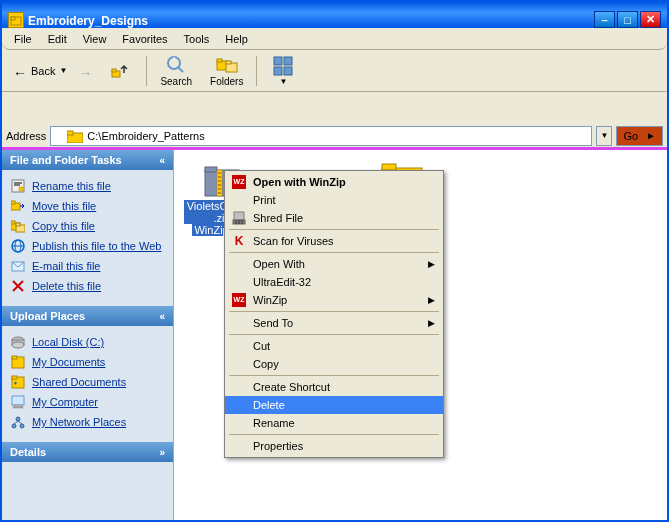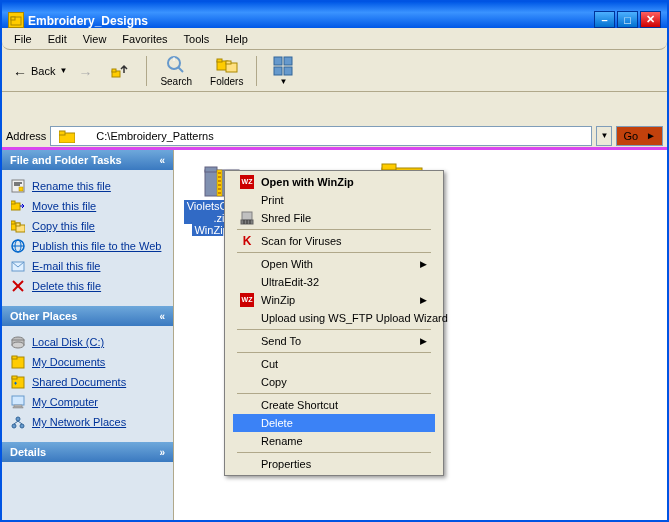--- a/index.html
+++ b/index.html
@@ -152,22 +152,22 @@
       white-space: nowrap;
     }
 
     .address-input-wrap {
       flex: 1;
       height: 20px;
       background: white;
       border: 1px solid #7f9db9;
       display: flex;
       align-items: center;
-      padding: 0 8px;
-      gap: 21px;
+      padding: 0 16px;
+      gap: 4px;
     }
 
     .address-text {
       font-size: 11px;
       color: #000;
     }
 
     .address-dropdown {
       width: 16px;
       height: 20px;
@@ -307,21 +307,21 @@
     
     .context-menu {
       position: absolute;
       top: 20px;
       left: 50px;
       width: 220px;
       background: #ece9d8;
       border: 1px solid #808080;
       box-shadow: 2px 2px 4px rgba(0,0,0,0.4);
       z-index: 100;
-      padding: 2px 8px;
+      padding: 2px 0;
     }
 
     .ctx-item {
       padding: 3px 20px 3px 28px;
       font-size: 11px;
       color: #000;
       cursor: pointer;
       display: flex;
       align-items: center;
       gap: 6px;
@@ -588,21 +588,21 @@
               </svg>
             </div>
             <span>Delete this file</span>
           </div>
 
         </div>
       </div>
 
       <div class="panel-section">
         <div class="panel-header">
-          <span>Other Places</span>
+          <span>Upload Places</span>
           <span class="panel-header-icon">«</span>
         </div>
         <div class="panel-content">
 
           <div class="panel-place">
             <div class="task-icon">
               <svg width="14" height="14" viewBox="0 0 14 14">
                 <ellipse cx="7" cy="5" rx="6" ry="3" fill="#c0c0c0" stroke="#808080" stroke-width="1"></ellipse>
                 <rect x="1" y="5" width="12" height="5" fill="#c0c0c0" stroke="#808080" stroke-width="1"></rect>
                 <ellipse cx="7" cy="10" rx="6" ry="3" fill="#d0d0d0" stroke="#808080" stroke-width="1"></ellipse>
@@ -748,23 +748,20 @@
         </div>
 
         <div class="ctx-item">
           <span class="ctx-icon">
             <span class="winzip-icon">WZ</span>
           </span>
           <span>WinZip</span>
           <span class="ctx-arrow">▶</span>
         </div>
 
-        <div class="ctx-item">
-          <span>Upload using WS_FTP Upload Wizard</span>
-        </div>
 
         <div class="ctx-separator"></div>
 
         <div class="ctx-item">
           <span>Send To</span>
           <span class="ctx-arrow">▶</span>
         </div>
 
         <div class="ctx-separator"></div>
 

